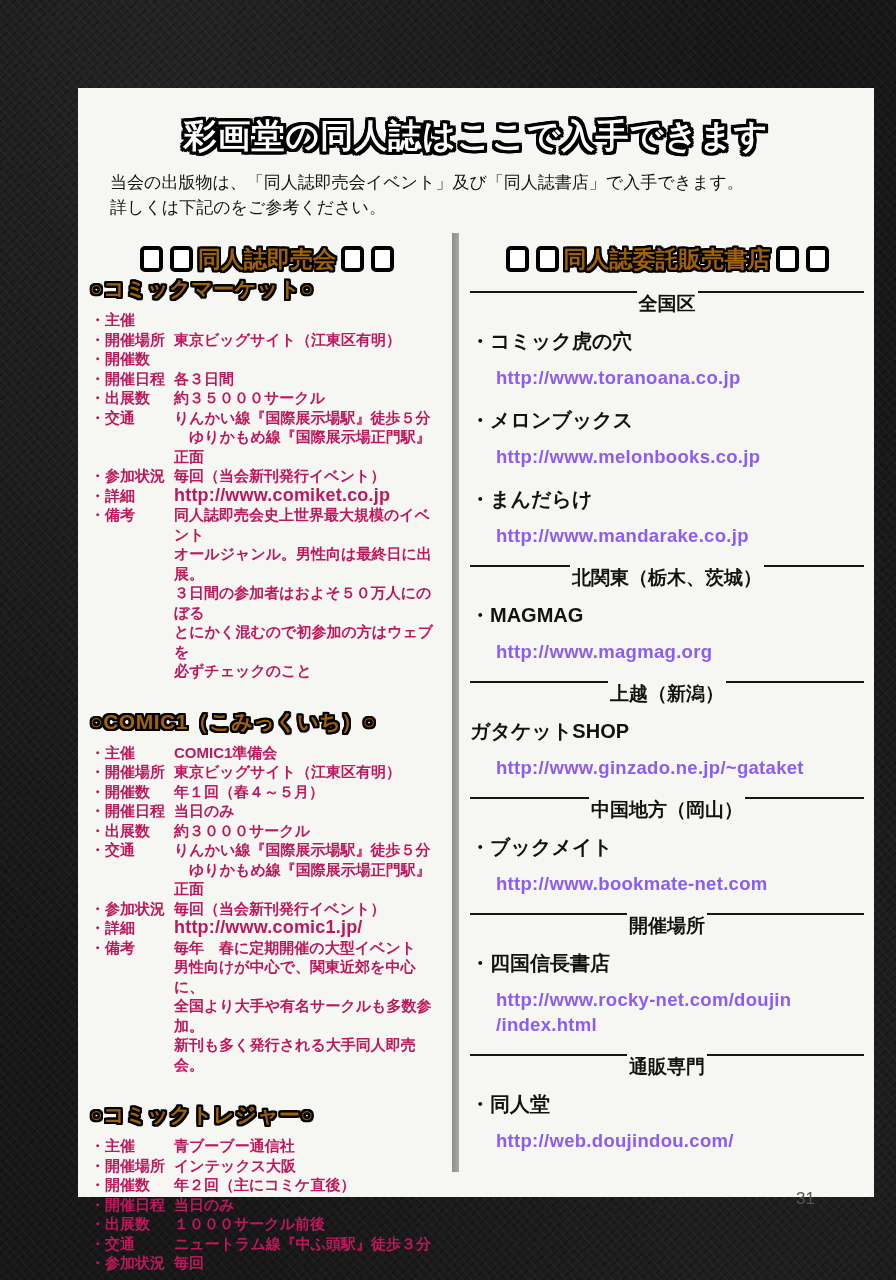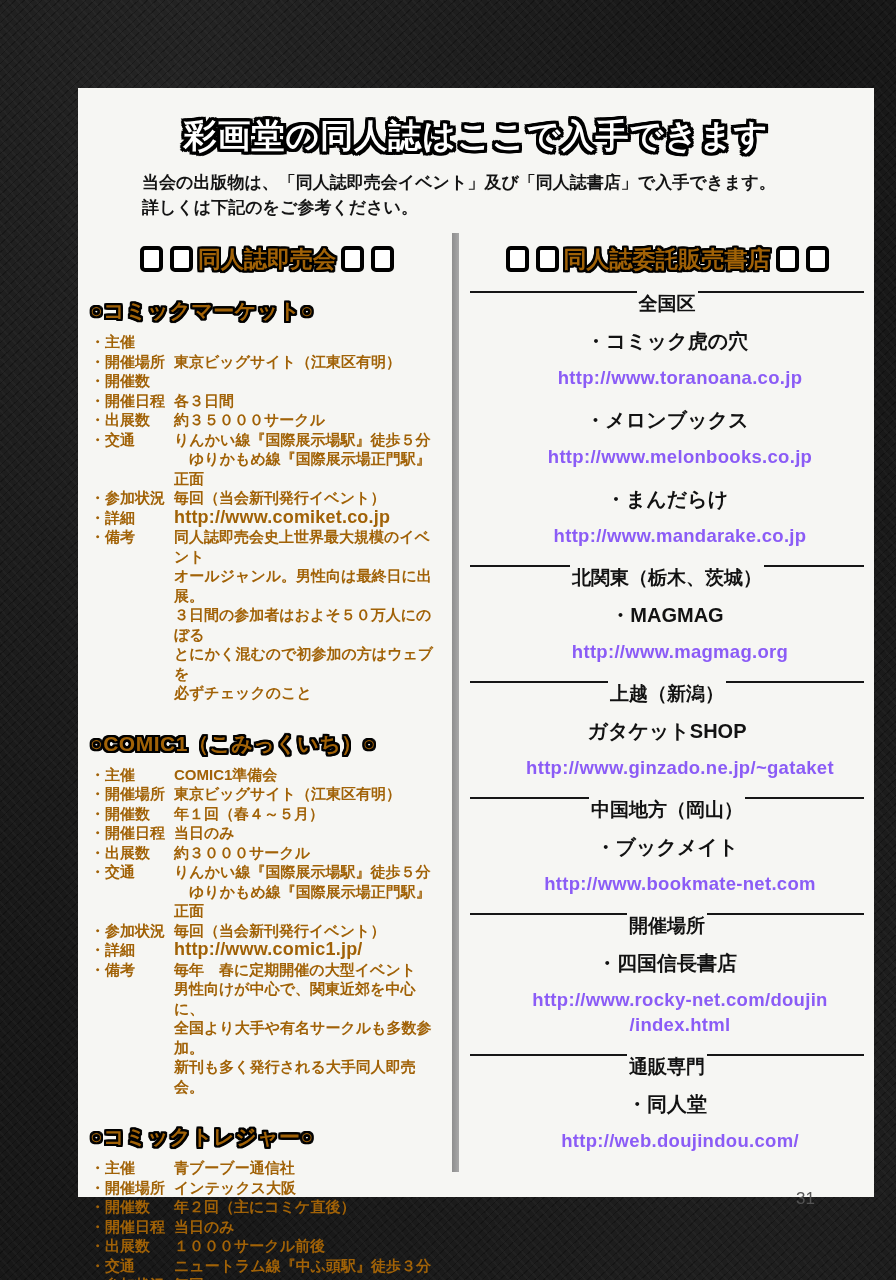--- a/index.html
+++ b/index.html
@@ -32,53 +32,53 @@
     text-shadow:
       -2px -2px 0 #000, 2px -2px 0 #000, -2px 2px 0 #000, 2px 2px 0 #000,
       -2px 0 0 #000, 2px 0 0 #000, 0 -2px 0 #000, 0 2px 0 #000,
       -1px -2px 0 #000, 1px -2px 0 #000, -1px 2px 0 #000, 1px 2px 0 #000,
       -2px -1px 0 #000, 2px -1px 0 #000, -2px 1px 0 #000, 2px 1px 0 #000;
   }
   .page-title{
     margin-top:26px;text-align:center;font-size:33px;letter-spacing:1px;line-height:44px;
   }
   .intro{
-    margin-top:12px;padding-left:64px;padding-right:14px;
-    font-size:17px;line-height:25px;font-weight:bold;color:#141414;
+    margin-top:12px;padding-left:32px;padding-right:14px;
+    font-size:17px;line-height:25px;font-weight:normal;color:#141414;
   }
   .columns{display:flex;margin-top:16px;position:relative;}
   .col-left{width:374px;box-sizing:border-box;padding:0 8px 0 12px;}
   .col-right{flex:1;box-sizing:border-box;padding:0 10px 0 18px;}
   .v-divider{
     position:absolute;left:374px;top:145px;width:7px;height:939px;
     background:linear-gradient(to right,#8e8e8e,#a8a8a8);
   }
   .col-header{
     display:flex;justify-content:center;align-items:center;gap:3px;
     margin-top:8px;font-size:23px;line-height:30px;white-space:nowrap;
   }
   .sq{
     display:inline-block;width:15px;height:18px;border:4px solid #000;
     border-radius:5px;background:#fff;margin:0 2px;flex:0 0 auto;
   }
   .event-heading{font-size:21px;line-height:30px;letter-spacing:0.5px;white-space:nowrap;}
-  .event-section{margin-top:22px;}
+  .event-section{}
   .event-section + .event-section{margin-top:26px;}
   .rows{margin-top:6px;}
-  .detail-row{display:flex;font-size:15px;line-height:19.5px;font-weight:bold;color:#a16207;}
+  .detail-row{display:flex;font-size:15px;line-height:19.5px;font-weight:bold;color:#be185d;}
   .detail-label{flex:0 0 84px;white-space:nowrap;}
   .detail-value{flex:1;white-space:pre-line;}
   .detail-value.url-value{font-size:18px;font-weight:bold;letter-spacing:0.2px;}
   .region-divider{
     display:flex;align-items:flex-start;margin-top:17px;margin-bottom:11px;
     font-size:19px;font-weight:bold;color:#121212;
   }
   .region-divider .line{flex:1;height:2px;background:#161616;}
   .region-divider .region-label{padding:0 2px;white-space:nowrap;}
-  .shop-entry{margin-bottom:17px;text-align:center;}
+  .shop-entry{margin-bottom:17px;}
   .shop-name{font-size:20px;line-height:26px;font-weight:bold;color:#121212;}
   .shop-url{
     font-size:18.5px;line-height:25px;font-weight:bold;color:#8b5cf6;
     margin-left:26px;margin-top:11px;white-space:pre-line;letter-spacing:0.3px;
   }
   .page-number{
     position:absolute;left:796px;top:1189px;font-size:17px;font-weight:normal;color:#545454;
   }
 </style>
 </head>

